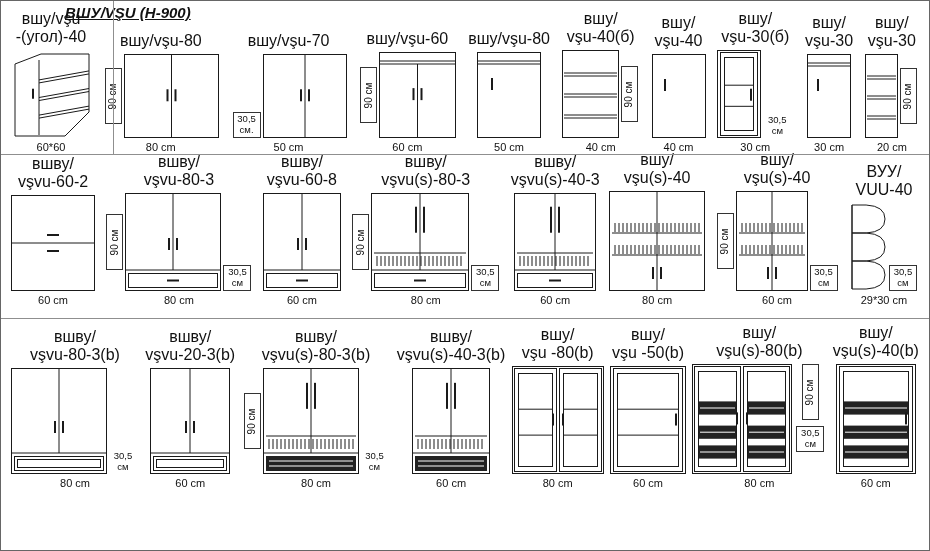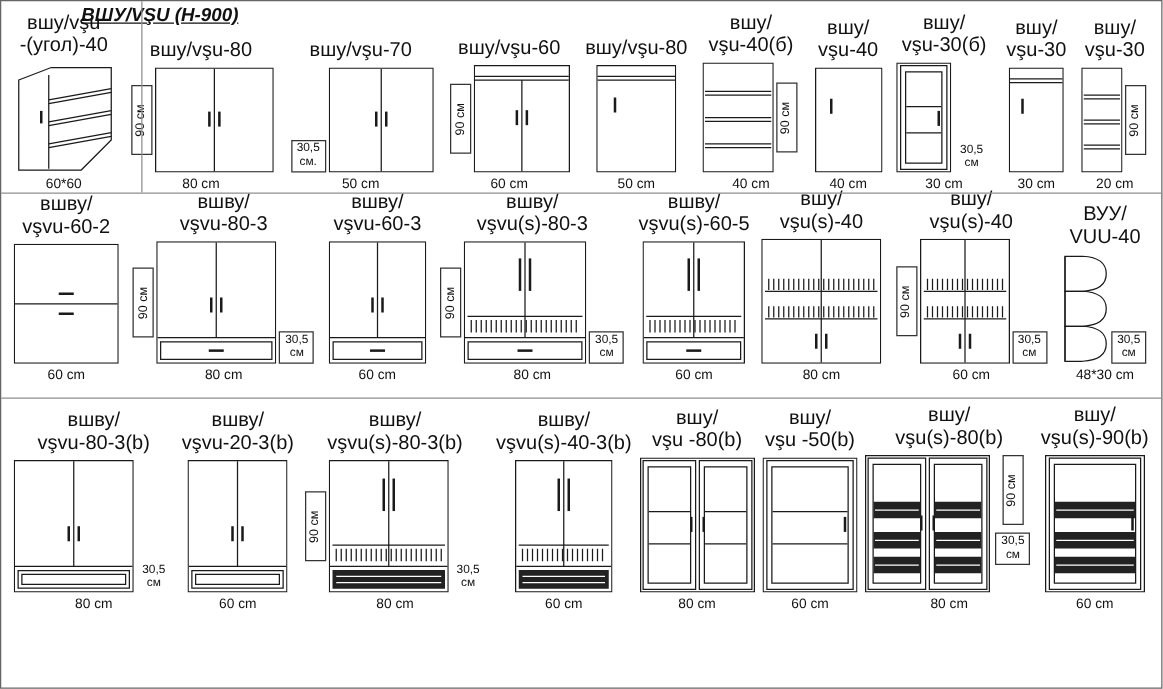--- a/index.html
+++ b/index.html
@@ -273,21 +273,21 @@
           <div class="dim dim-small boxed" style="align-self: flex-end;">
             <div>30,5</div>
             <div>см</div>
           </div>
         </div>
         <div class="cab-size">80 cm</div>
       </div>
       <div class="cab-item">
         <div class="cab-label">
           <div>вшву/</div>
-          <div>vşvu-60-3</div>
+          <div>vşvu-60-8</div>
         </div>
         <div class="cab-body">
           <div class="cab-draw">
             <svg width="78" height="98" viewBox="0 0 78 98" xmlns="http://www.w3.org/2000/svg">
               <rect x="0.5" y="0.5" width="77" height="97" stroke="#1a1a1a" stroke-width="1" fill="none"></rect>
               <line x1="39" y1="1" x2="39" y2="77" stroke="#1a1a1a" stroke-width="1" fill="none"></line>
               <line x1="1" y1="77" x2="77" y2="77" stroke="#1a1a1a" stroke-width="1" fill="none"></line>
               <rect x="34" y="45" width="2" height="12" fill="#1a1a1a"></rect>
               <rect x="42" y="45" width="2" height="12" fill="#1a1a1a"></rect>
               <rect x="3.5" y="80.5" width="71" height="14" stroke="#1a1a1a" stroke-width="1" fill="none"></rect>
@@ -343,21 +343,21 @@
           <div class="dim dim-small boxed" style="align-self: flex-end;">
             <div>30,5</div>
             <div>см</div>
           </div>
         </div>
         <div class="cab-size">80 cm</div>
       </div>
       <div class="cab-item">
         <div class="cab-label">
           <div>вшву/</div>
-          <div>vşvu(s)-60-5</div>
+          <div>vşvu(s)-40-3</div>
         </div>
         <div class="cab-body">
           <div class="cab-draw">
             <svg width="82" height="98" viewBox="0 0 82 98" xmlns="http://www.w3.org/2000/svg">
               <rect x="0.5" y="0.5" width="81" height="97" stroke="#1a1a1a" stroke-width="1" fill="none"></rect>
               <line x1="41" y1="1" x2="41" y2="77" stroke="#1a1a1a" stroke-width="1" fill="none"></line>
               <line x1="1" y1="77" x2="81" y2="77" stroke="#1a1a1a" stroke-width="1" fill="none"></line>
               <rect x="36" y="13.72" width="2" height="26" fill="#1a1a1a"></rect>
               <rect x="44" y="13.72" width="2" height="26" fill="#1a1a1a"></rect>
               <line x1="3" y1="60" x2="79" y2="60" stroke="#1a1a1a" stroke-width="1" fill="none"></line>
@@ -519,21 +519,21 @@
               <path d="M3 30 H 17.1 Q 36 31, 36 44 Q 36 57, 17.1 58 H 3 Z" stroke="#1a1a1a" stroke-width="1" fill="none"></path>
               <path d="M3 58 H 17.1 Q 36 59, 36 72 Q 36 85, 17.1 86 H 3 Z" stroke="#1a1a1a" stroke-width="1" fill="none"></path>
               <line x1="3" y1="2" x2="3" y2="86" stroke="#1a1a1a" stroke-width="1" fill="none"></line>
             </svg>
           </div>
           <div class="dim dim-small boxed" style="align-self: flex-end;">
             <div>30,5</div>
             <div>см</div>
           </div>
         </div>
-        <div class="cab-size">48*30 cm</div>
+        <div class="cab-size">29*30 cm</div>
       </div>
     </div>
   <div class="row" id="row-3">
       <div class="cab-item">
         <div class="cab-label">
           <div>вшву/</div>
           <div>vşvu-80-3(b)</div>
         </div>
         <div class="cab-body">
           <div class="cab-draw">
@@ -744,21 +744,21 @@
               <div>30,5</div>
               <div>см</div>
             </div>
           </div>
         </div>
         <div class="cab-size">80 cm</div>
       </div>
       <div class="cab-item">
         <div class="cab-label">
           <div>вшу/</div>
-          <div>vşu(s)-90(b)</div>
+          <div>vşu(s)-40(b)</div>
         </div>
         <div class="cab-body">
           <div class="cab-draw">
             <svg width="80" height="110" viewBox="0 0 80 110" xmlns="http://www.w3.org/2000/svg">
               <rect x="0.5" y="0.5" width="79" height="109" stroke="#1a1a1a" stroke-width="1" fill="none"></rect>
               <rect x="3.5" y="2.5" width="73" height="105" stroke="#1a1a1a" stroke-width="1" fill="none"></rect>
               <rect x="7.5" y="7.5" width="65" height="95" stroke="#1a1a1a" stroke-width="1" fill="none"></rect>
               <rect x="8" y="37.4" width="64" height="13.2" fill="#222222"></rect>
               <line x1="9" y1="44" x2="71" y2="44" stroke="#fff" stroke-width="1"></line>
               <rect x="8" y="61.6" width="64" height="13.2" fill="#222222"></rect>

